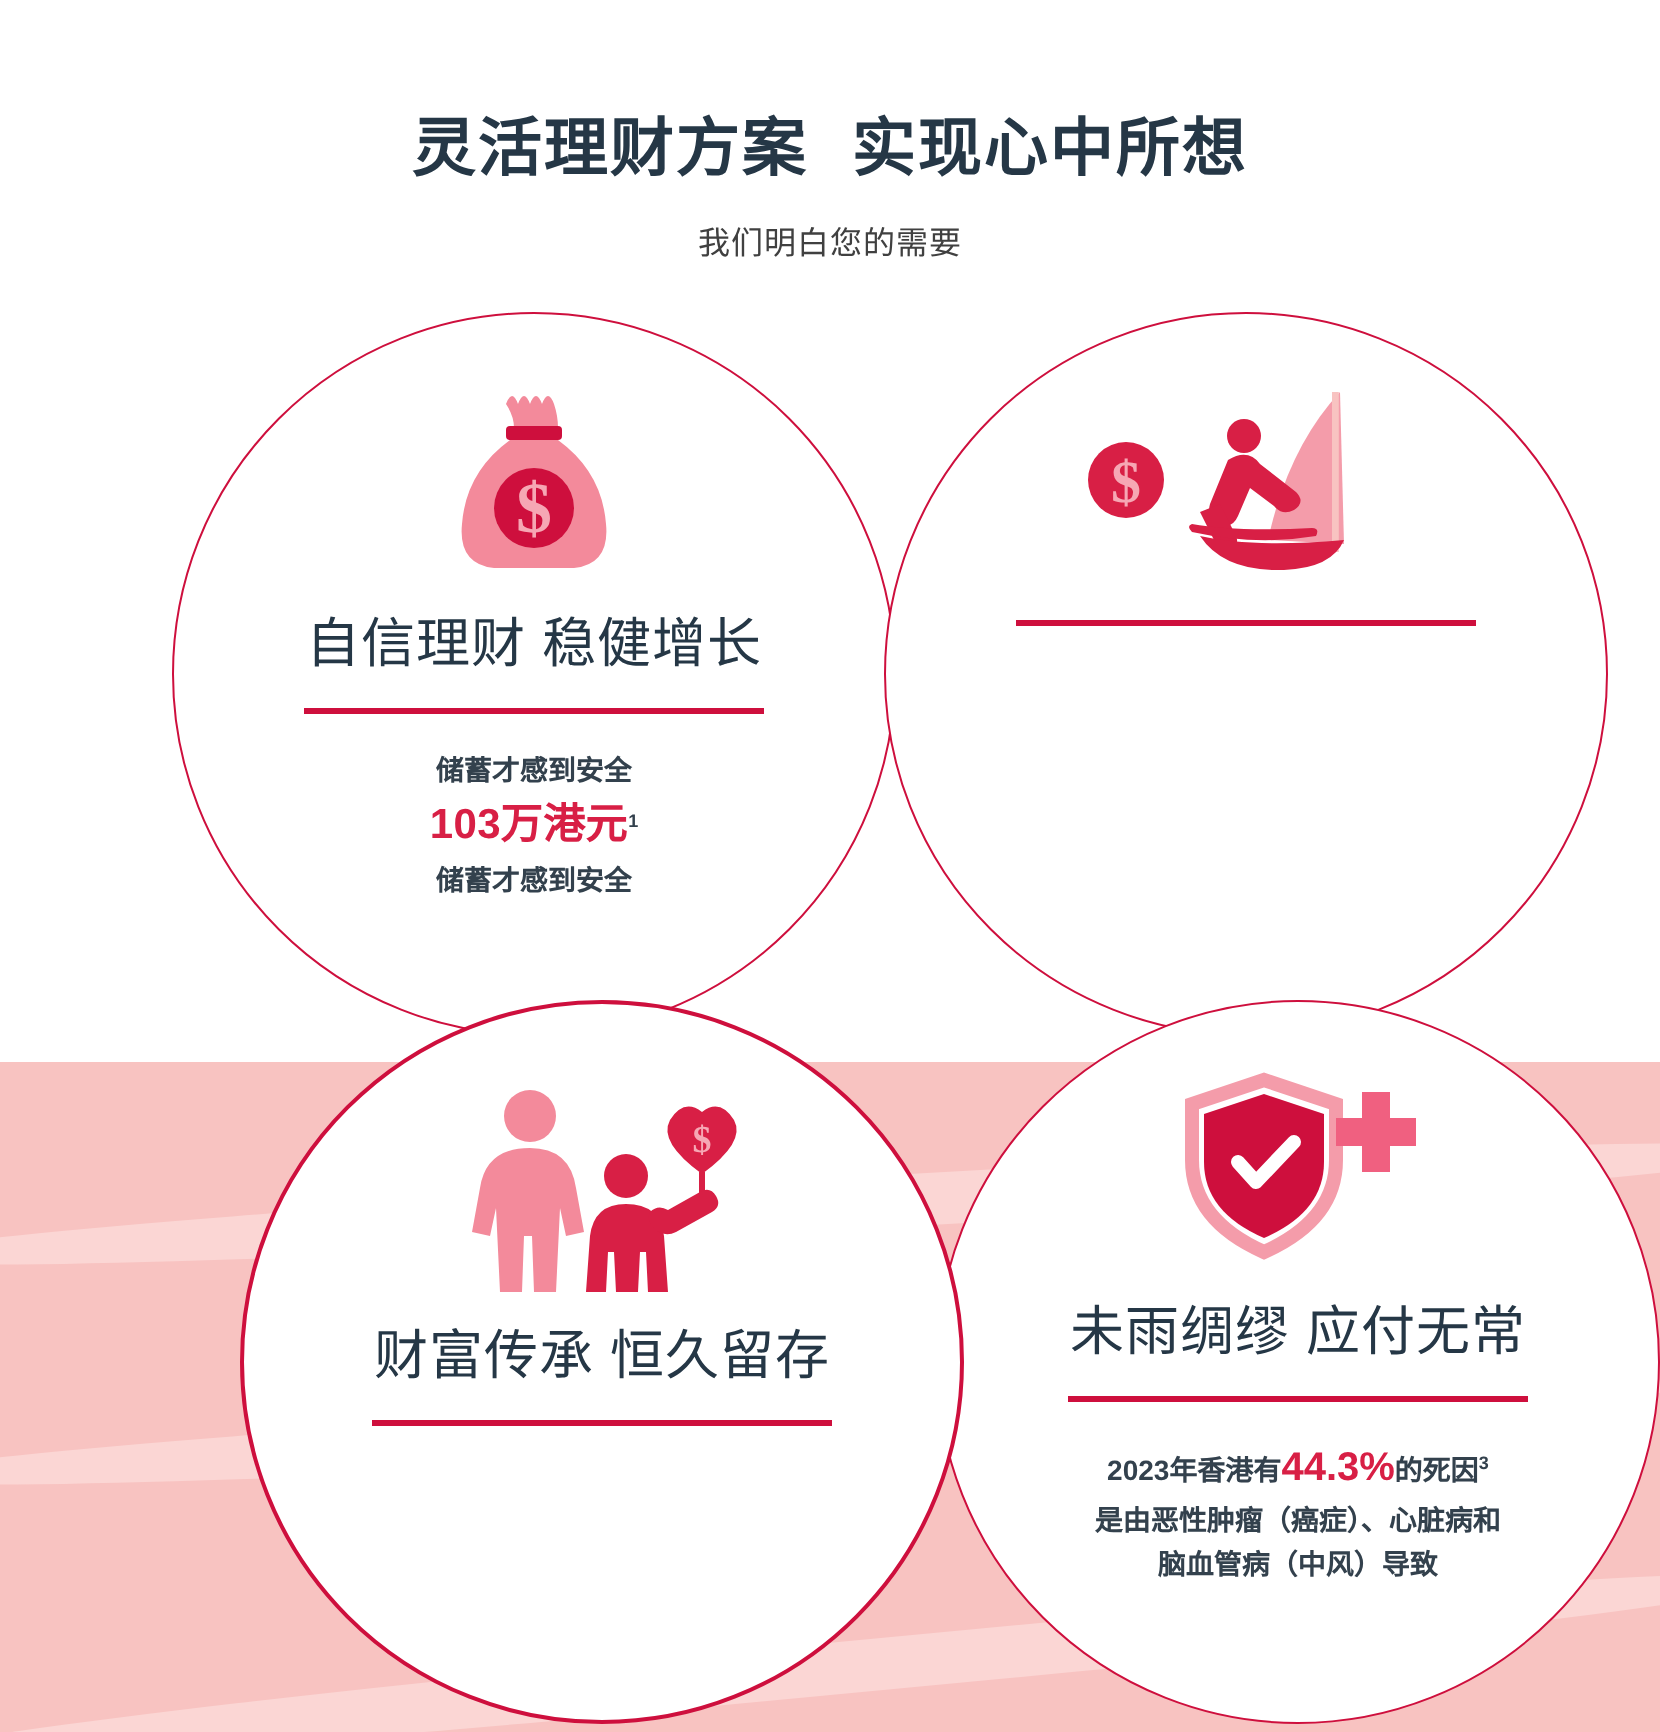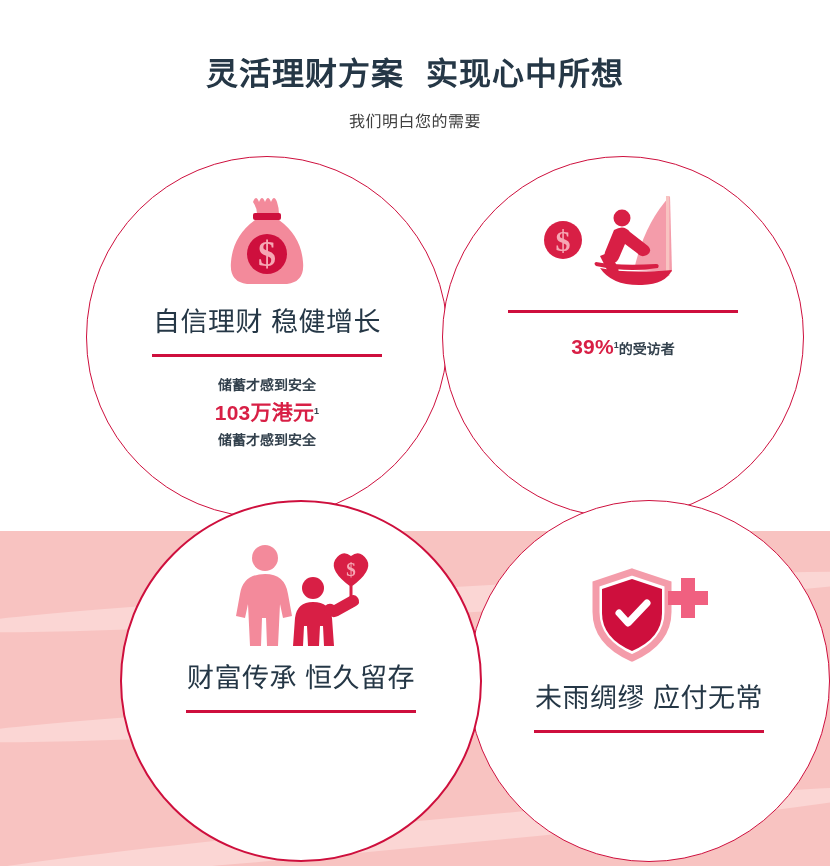--- a/index.html
+++ b/index.html
@@ -69,21 +69,21 @@
   
   .cell {
     position: absolute;
     z-index: 8;
     text-align: center;
     box-sizing: border-box;
   }
   .cell.p1 { left: 86px;  top: 156px; width: 362px; }
   .cell.p2 { left: 442px; top: 156px; width: 362px; }
   .cell.p3 { left: 120px; top: 500px; width: 362px; }
-  .cell.p4 { left: 468px; top: 520px; width: 362px; }
+  .cell.p4 { left: 468px; top: 488px; width: 362px; }
 
   .icon-wrap {
     height: 118px;
     display: flex;
     align-items: flex-end;
     justify-content: center;
     margin-top: 18px;
   }
   .cell.p2 .icon-wrap { margin-top: 20px; }
   .cell.p3 .icon-wrap { margin-top: 30px; }
@@ -209,21 +209,20 @@
         <rect x="128" y="6" width="3.4" height="80" fill="#F8C3C1"></rect>
         <circle cx="84" cy="28" r="8.5" fill="#D81F45"></circle>
         <path d="M76 40 q10 -6 16 2 l18 14 q5 5 -1 9 q-6 3 -10 -2 l-12 -9 l-6 14 q-3 7 -10 4 q-6 -3 -4 -10 z" fill="#D81F45"></path>
         <path d="M72 62 l8 16 q2 5 -3 7 q-5 2 -7 -3 l-8 -16 z" fill="#D81F45"></path>
         <path d="M62 78 q26 6 72 2 q-6 14 -30 15 q-30 1 -42 -17 z" fill="#D81F45"></path>
         <path d="M58 72 q22 4 60 2 q4 0 2 4 q-30 5 -62 -2 q-3 -3 0 -4 z" fill="#D81F45"></path>
       </svg>
     </div>
     <hr class="divider">
     <div class="cell-body">
-      <span class="line"><span class="hl">39%</span><sup>1</sup><span>的受访者</span></span>
     </div>
   </div>
 
   <div class="cell p3">
     <div class="icon-wrap">
       <svg width="152" height="104" viewBox="0 0 152 104" aria-hidden="true">
         <circle cx="40" cy="14" r="13" fill="#F38A9B"></circle>
         <path d="M40 30 q20 0 23 20 l4 22 l-9 2 l-3 -14 l-2 42 h-11 l-1 -28 h-4 l-1 28 h-11 l-2 -42 l-3 14 l-9 -2 l4 -22 q3 -20 25 -20 z" fill="#F38A9B"></path>
         <path d="M110 16 q7 -11 16 -4 q9 -7 16 4 q6 11 -16 27 q-22 -16 -16 -27 z" fill="#D81F45"></path>
         <text x="126" y="32" text-anchor="middle" font-family="'Liberation Serif', serif" font-size="19" font-weight="bold" fill="#F6A7B4">$</text>
@@ -241,15 +240,20 @@
     <div class="icon-wrap">
       <svg width="126" height="104" viewBox="0 0 126 104" aria-hidden="true">
         <path d="M46 8 L82 20 v28 q0 30 -36 46 q-36 -16 -36 -46 V20 z" fill="none" stroke="#F49CAA" stroke-width="7"></path>
         <path d="M46 15 L76 25 v24 q0 25 -30 38 q-30 -13 -30 -38 V25 z" fill="#CE0F3D"></path>
         <path d="M33 49 l9 10 l19 -20" fill="none" stroke="#FFFFFF" stroke-width="7" stroke-linecap="round" stroke-linejoin="round"></path>
         <path d="M95 14 h14 v13 h13 v14 h-13 v13 h-14 v-13 h-13 v-14 h13 z" fill="#F06080"></path>
       </svg>
     </div>
     <div class="cell-title">未雨绸缪  应付无常</div>
     <hr class="divider">
+    <div class="cell-body">
+      <span class="line"><span>2023年香港有</span><span class="hl-sm">44.3%</span><span>的死因</span><sup>3</sup></span>
+      <span class="line">是由恶性肿瘤（癌症）、心脏病和</span>
+      <span class="line">脑血管病（中风）导致</span>
+    </div>
   </div>
 
 </div>
 
 </body></html>

